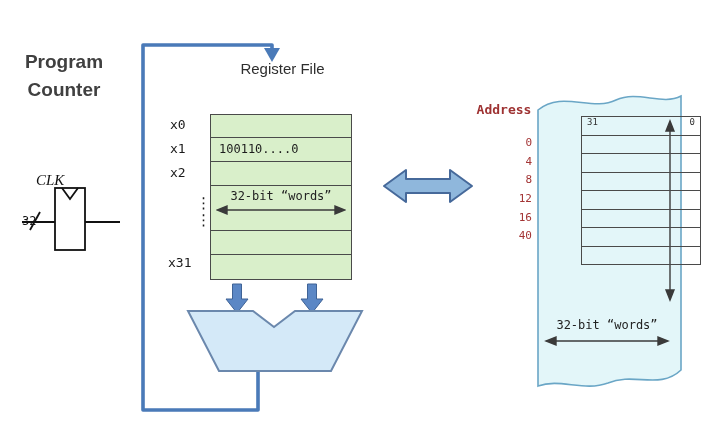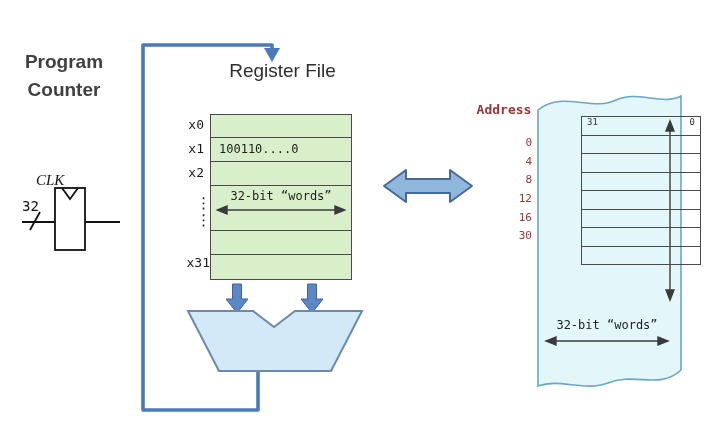--- a/index.html
+++ b/index.html
@@ -8,40 +8,40 @@
     font-family:"Liberation Sans", sans-serif; overflow:hidden;
   }
   .layer { position:absolute; left:0; top:0; }
   .txt { position:absolute; color:#333; }
   .mono { font-family:"DejaVu Sans Mono", monospace; }
 
   
   #pc-title { left:10px; top:48px; width:108px; text-align:center;
     font-size:19px; font-weight:bold; color:#404040; line-height:1.45; }
   #rf-title { left:200px; top:60px; width:165px; text-align:center;
-    font-size:19px; color:#2e2e2e; }
+    font-size:15px; color:#2e2e2e; }
   #mm-title { left:512px; top:56px; width:180px; text-align:center;
     font-size:21px; color:#2e2e2e; }
 
   
   #clk-label { left:36px; top:172px; font-size:15px; font-style:italic; color:#111;
     font-family:"Liberation Serif", serif; }
-  #bus-width { left:22px; top:198px; font-size:14px; color:#111; }
+  #bus-width { left:22px; top:214px; font-size:12px; color:#111; }
 
   
   #reg-table { position:absolute; left:210px; top:114px; width:142px; height:166px;
     background:#d9efca; border:1.5px solid #4a4a4a; box-sizing:border-box;
     display:flex; flex-direction:column; z-index:2; }
   .reg-row { border-bottom:1px solid #4a4a4a; box-sizing:border-box; }
   .reg-row:last-child { border-bottom:none; flex:1; }
   #reg-value-cell { font-size:12px; color:#1c1c1c; padding:4px 0 16px 8px; }
   #word-cell { display:flex; flex-direction:column; align-items:center; padding-top:3px; }
   #word-cell .lbl { font-size:12px; color:#222; }
 
-  .reg-label { position:absolute; width:34px; text-align:right; font-size:13px;
+  .reg-label { position:absolute; width:34px; text-align:left; font-size:13px;
     color:#1a1a1a; z-index:3; }
   .reg-dots { position:absolute; left:196px; width:14px; text-align:center;
     font-size:15px; color:#1a1a1a; z-index:3; line-height:0.9; }
 
   
   #alu-label { left:228px; top:326px; width:95px; text-align:center;
     font-size:26px; color:#3a3a3a; z-index:3; }
 
   
   #mem-table { position:absolute; left:541px; top:116px; width:120px; height:149px;
@@ -120,21 +120,21 @@
     </div>
     <div class="reg-row" style="height:24px"></div>
     <div class="reg-row"></div>
   </div>
 
   <div class="reg-label mono" style="left:170px; top:117px">x0</div>
   <div class="reg-label mono" style="left:170px; top:141px">x1</div>
   <div class="reg-label mono" style="left:170px; top:165px">x2</div>
   <div class="reg-dots" style="top:196px">⋮</div>
   <div class="reg-dots" style="top:213px">⋮</div>
-  <div class="reg-label mono" style="left:176px; top:255px">x31</div>
+  <div class="reg-label mono" style="left:168px; top:255px">x31</div>
 
 
   <div id="mem-table">
     <div class="mem-row hdr mono">
       <span>31</span>
       <span>0</span>
     </div>
     <div class="mem-row"></div>
     <div class="mem-row"></div>
     <div class="mem-row"></div>
@@ -143,17 +143,17 @@
     <div class="mem-row"></div>
     <div class="mem-row"></div>
   </div>
 
   <div class="txt mono" id="addr-label">Address</div>
   <div class="addr-val mono" style="top:136px">0</div>
   <div class="addr-val mono" style="top:155px">4</div>
   <div class="addr-val mono" style="top:173px">8</div>
   <div class="addr-val mono" style="top:192px">12</div>
   <div class="addr-val mono" style="top:211px">16</div>
-  <div class="addr-val mono" style="top:229px">30</div>
+  <div class="addr-val mono" style="top:229px">40</div>
 
   <div class="txt mono" id="mem-word-label">32-bit “words”</div>
 
 </div>
 
 </body></html>

